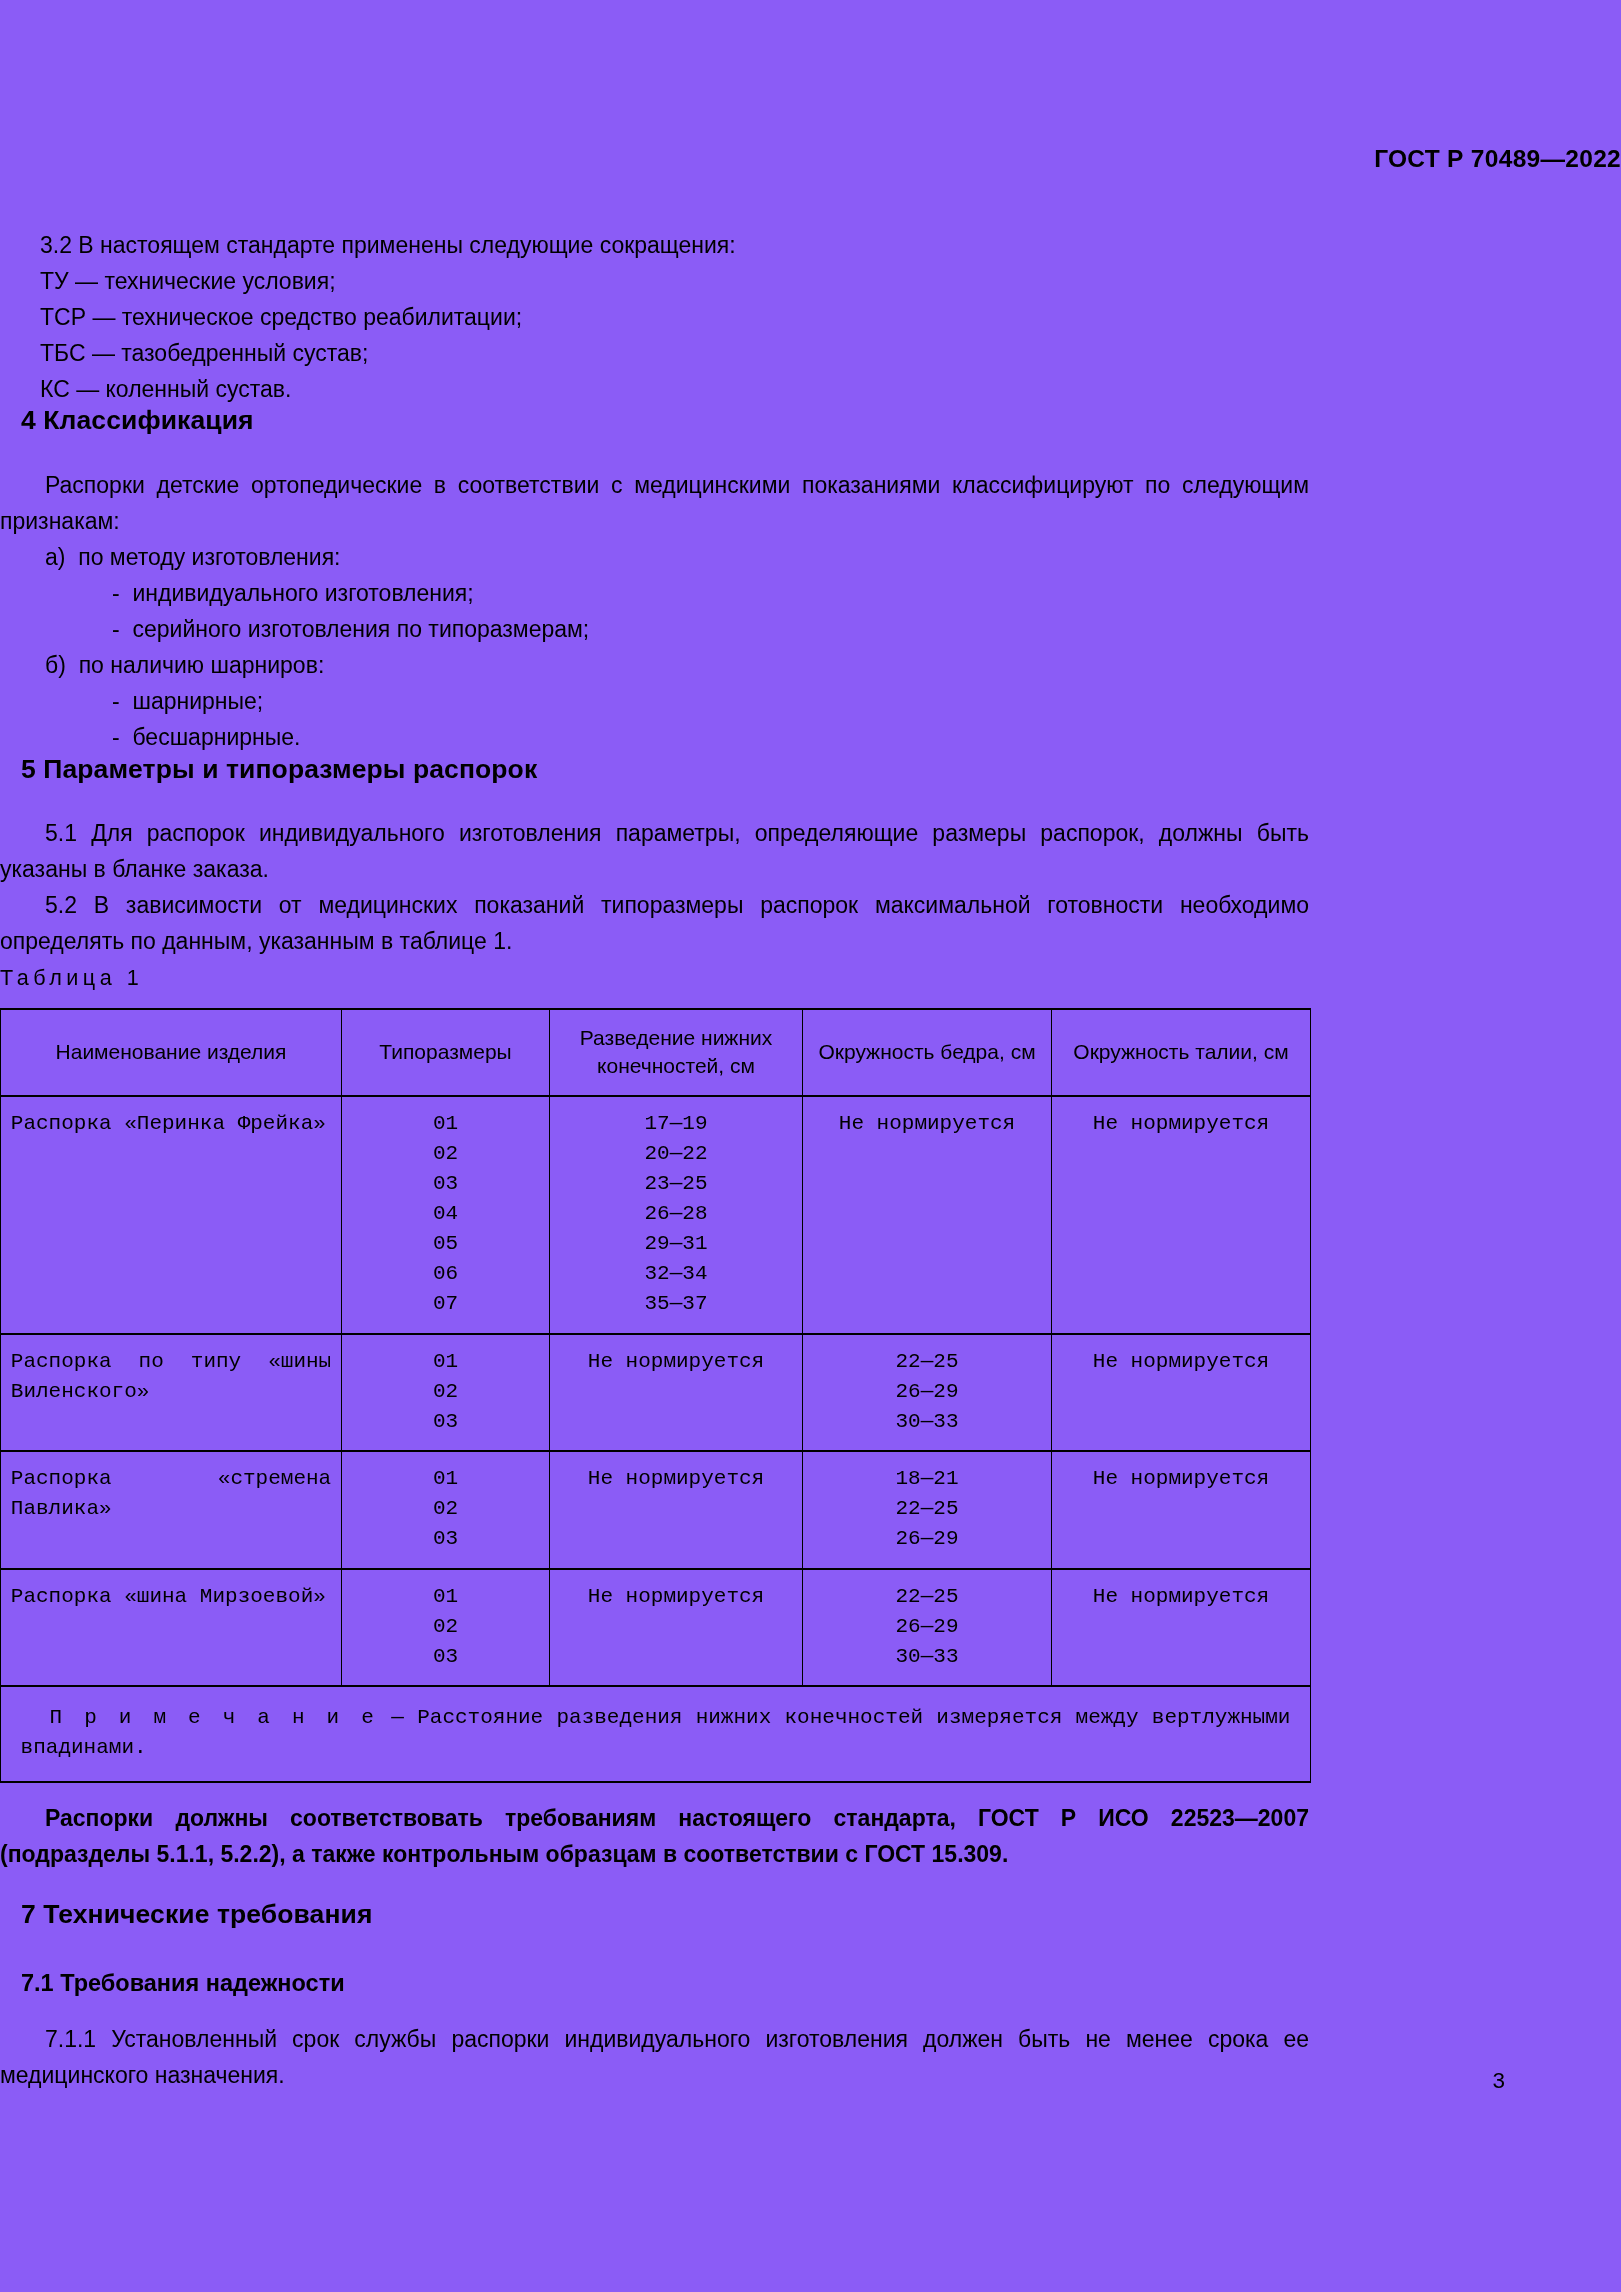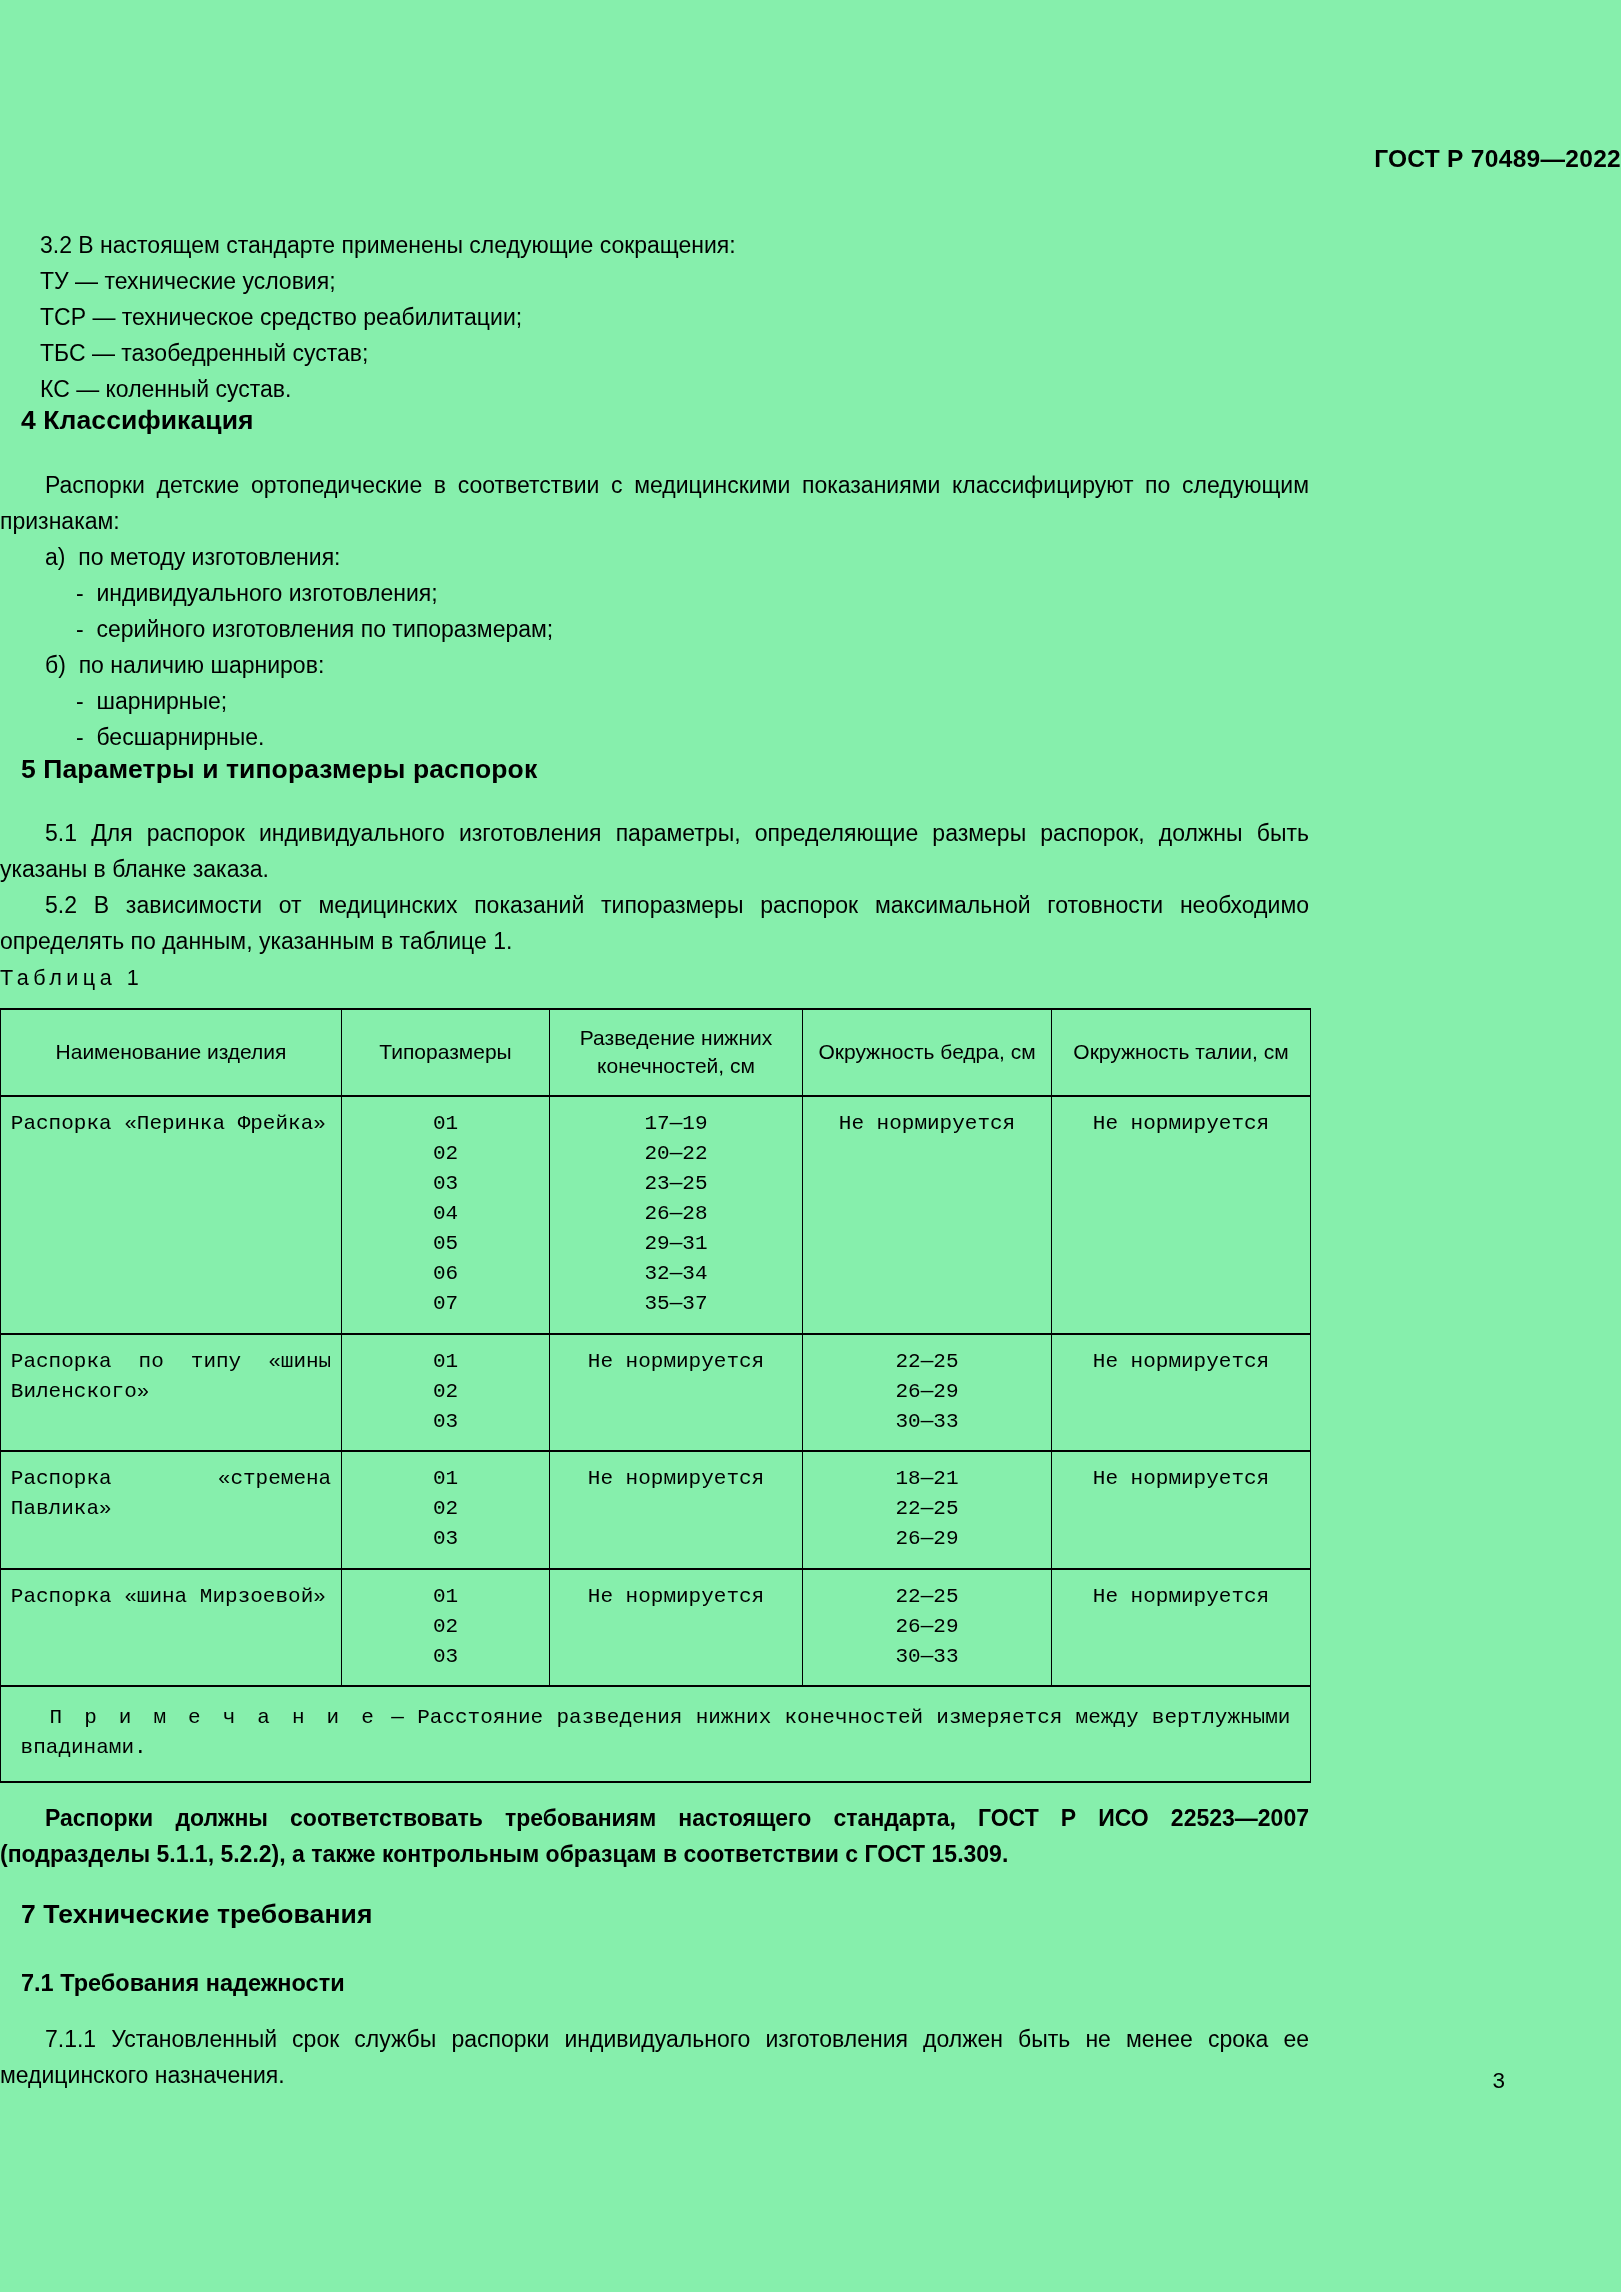--- a/index.html
+++ b/index.html
@@ -9,21 +9,21 @@
     background: #ffffff;
   }
   body {
     font-family: "Liberation Sans", sans-serif;
     color: #000000;
   }
   .page {
     position: relative;
     width: 1621px;
     height: 2293px;
-    background: #86efac;
+    background: #8b5cf6;
     box-sizing: border-box;
     overflow: hidden;
   }
 
   
   .doc-header {
     position: absolute;
     top: 145px;
     right: 0;
     left: 0;
@@ -44,21 +44,21 @@
     margin: 0;
     font-size: 23px;
     line-height: 36px;
     text-align: justify;
     text-justify: inter-word;
   }
   p.txt.noj { text-align: left; padding-left: 40px; }
   .ind { text-indent: 45px; }
   .listline { margin: 0; font-size: 23px; line-height: 36px; }
   .lv1 { padding-left: 45px; }
-  .lv2 { padding-left: 76px; }
+  .lv2 { padding-left: 76px; margin-left: 36px; }
 
   h2.sect {
     margin: 0;
     font-size: 26.5px;
     font-weight: bold;
     line-height: 33px;
     letter-spacing: 0.1px;
   }
   h3.sub {
     margin: 0;

